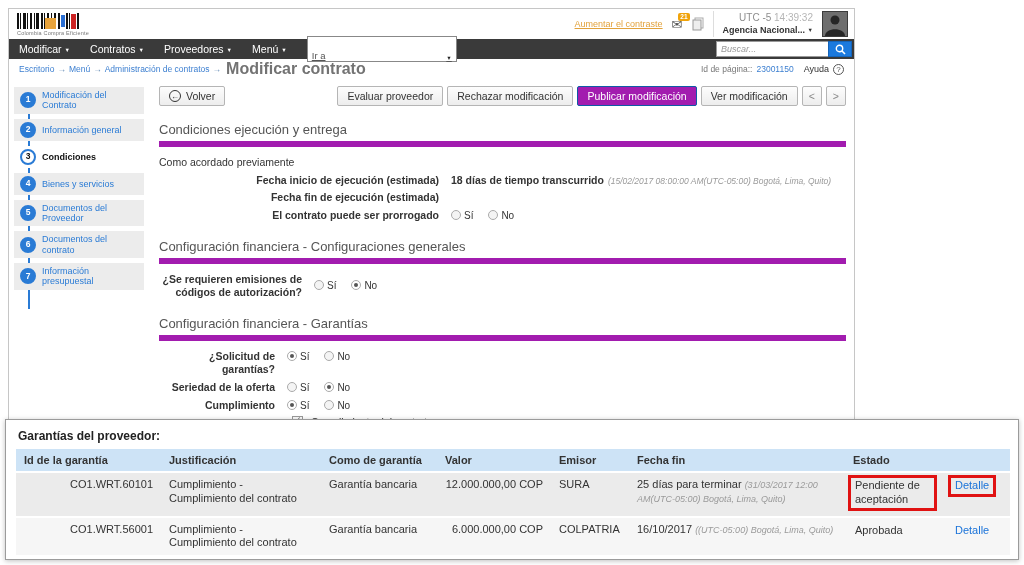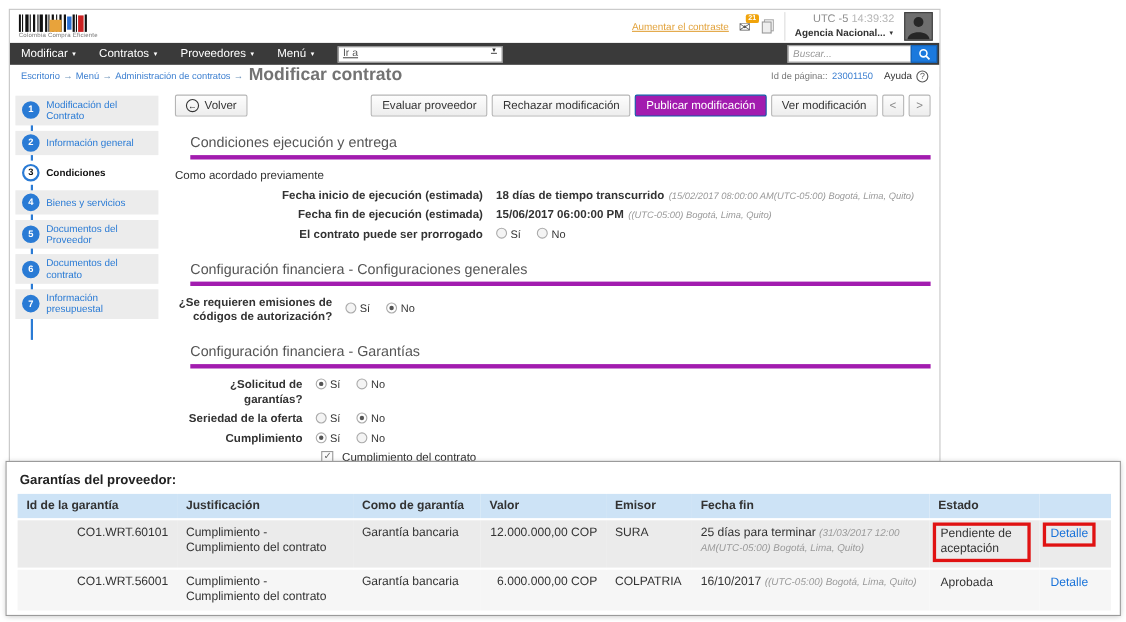--- a/index.html
+++ b/index.html
@@ -26,22 +26,22 @@
   .utc-time { color:#b5b5b5; }
   .agency-line { font-size:9px; color:#333; font-weight:bold; cursor:pointer; }
   .caret { font-size:5.5px; color:#333; vertical-align:1px; }
   .avatar { width:26px; height:26px; background:#6e6e6e; border:1px solid #3c3c3c; cursor:pointer; }
 
   
   .navbar { height:20px; background:#3a3a3a; display:flex; align-items:center;
     padding:0 2px 0 10px; gap:20px; }
   .nav-item { color:#fff; font-size:10.5px; cursor:pointer; white-space:nowrap; }
   .nav-item .caret { color:#fff; margin-left:3px; }
-  .goto-select { width:150px; height:15px; background:#fff; border:1px solid #888;
-    font-size:9.5px; color:#555; display:flex; align-items:flex-start; justify-content:space-between;
+  .goto-select { width:150px; height:26px; background:#fff; border:1px solid #888;
+    font-size:9.5px; color:#555; display:flex; align-items:flex-end; justify-content:space-between;
     padding:0 4px; cursor:pointer;text-decoration:underline; }
   .goto-select .caret { color:#222; }
   .search-group { margin-left:auto; display:flex; align-items:center; }
   .search-input { width:112px; height:16px; border:1px solid #999; border-right:none;
     font-size:9px; font-style:italic; padding:0 4px; color:#444;
     font-family:"Liberation Sans", sans-serif; }
   .search-input::placeholder { color:#999; font-style:italic; }
   .search-btn { width:24px; height:16px; background:#1b79dd; border:1px solid #1463b8;
     display:flex; align-items:center; justify-content:center; cursor:pointer; }
 
@@ -81,21 +81,21 @@
     font-family:"Liberation Sans", sans-serif; white-space:nowrap; }
   .btn.primary { background:#a21caf; border-color:#0f5ba6; color:#fff; }
   .btn.pager { padding:3px 6px; color:#888; }
   .volver { display:inline-flex; align-items:center; gap:5px; }
   .back-circle { width:12px; height:12px; border:1.3px solid #333; border-radius:50%;
     display:inline-flex; align-items:center; justify-content:center; font-size:8px; color:#333; }
   .toolbar-right { margin-left:auto; display:flex; gap:4px; }
 
   
   .section-title { font-size:13px; font-weight:normal; color:#555;
-    border-bottom:4px solid #a21caf; padding-bottom:4px; margin:16px 0 9px 14px; }
+    border-bottom:6px solid #a21caf; padding-bottom:4px; margin:16px 0 9px 0; }
   .frow { display:flex; align-items:flex-start; margin-bottom:4px; font-size:10.5px; line-height:1.3; }
   .flabel { width:292px; flex-shrink:0; text-align:right; font-weight:bold; color:#333; padding-right:12px; }
   .flabel.narrow { width:155px; }
   .flabel.xnarrow { width:128px; }
   .fvalue { color:#333; }
   .val-strong { font-weight:bold; }
   .note { font-style:italic; color:#9a9a9a; font-size:8.5px; margin-left:4px; }
   .radio { display:inline-block; width:10px; height:10px; border-radius:50%;
     border:1px solid #aaa; background:#f4f4f4; vertical-align:-1px; margin-right:3px; cursor:pointer; }
   .radio.on { background:#fff; }
@@ -280,21 +280,20 @@
       <h2 class="section-title">Condiciones ejecución y entrega</h2>
       <div class="frow">
         <span class="fvalue">Como acordado previamente</span>
       </div>
       <div class="frow">
         <span class="flabel">Fecha inicio de ejecución (estimada)</span>
         <span class="fvalue"><span class="val-strong">18 días de tiempo transcurrido</span><span class="note">(15/02/2017 08:00:00 AM(UTC-05:00) Bogotá, Lima, Quito)</span></span>
       </div>
       <div class="frow">
         <span class="flabel">Fecha fin de ejecución (estimada)</span>
-        <span class="fvalue"><span class="val-strong">15/06/2017 06:00:00 PM</span><span class="note">((UTC-05:00) Bogotá, Lima, Quito)</span></span>
       </div>
       <div class="frow">
         <span class="flabel">El contrato puede ser prorrogado</span>
         <span class="fvalue">
           <span class="radio"></span><span class="radio-label">Sí</span>
           <span class="radio"></span><span class="radio-label">No</span>
         </span>
       </div>
 
       <h2 class="section-title">Configuración financiera - Configuraciones generales</h2>

